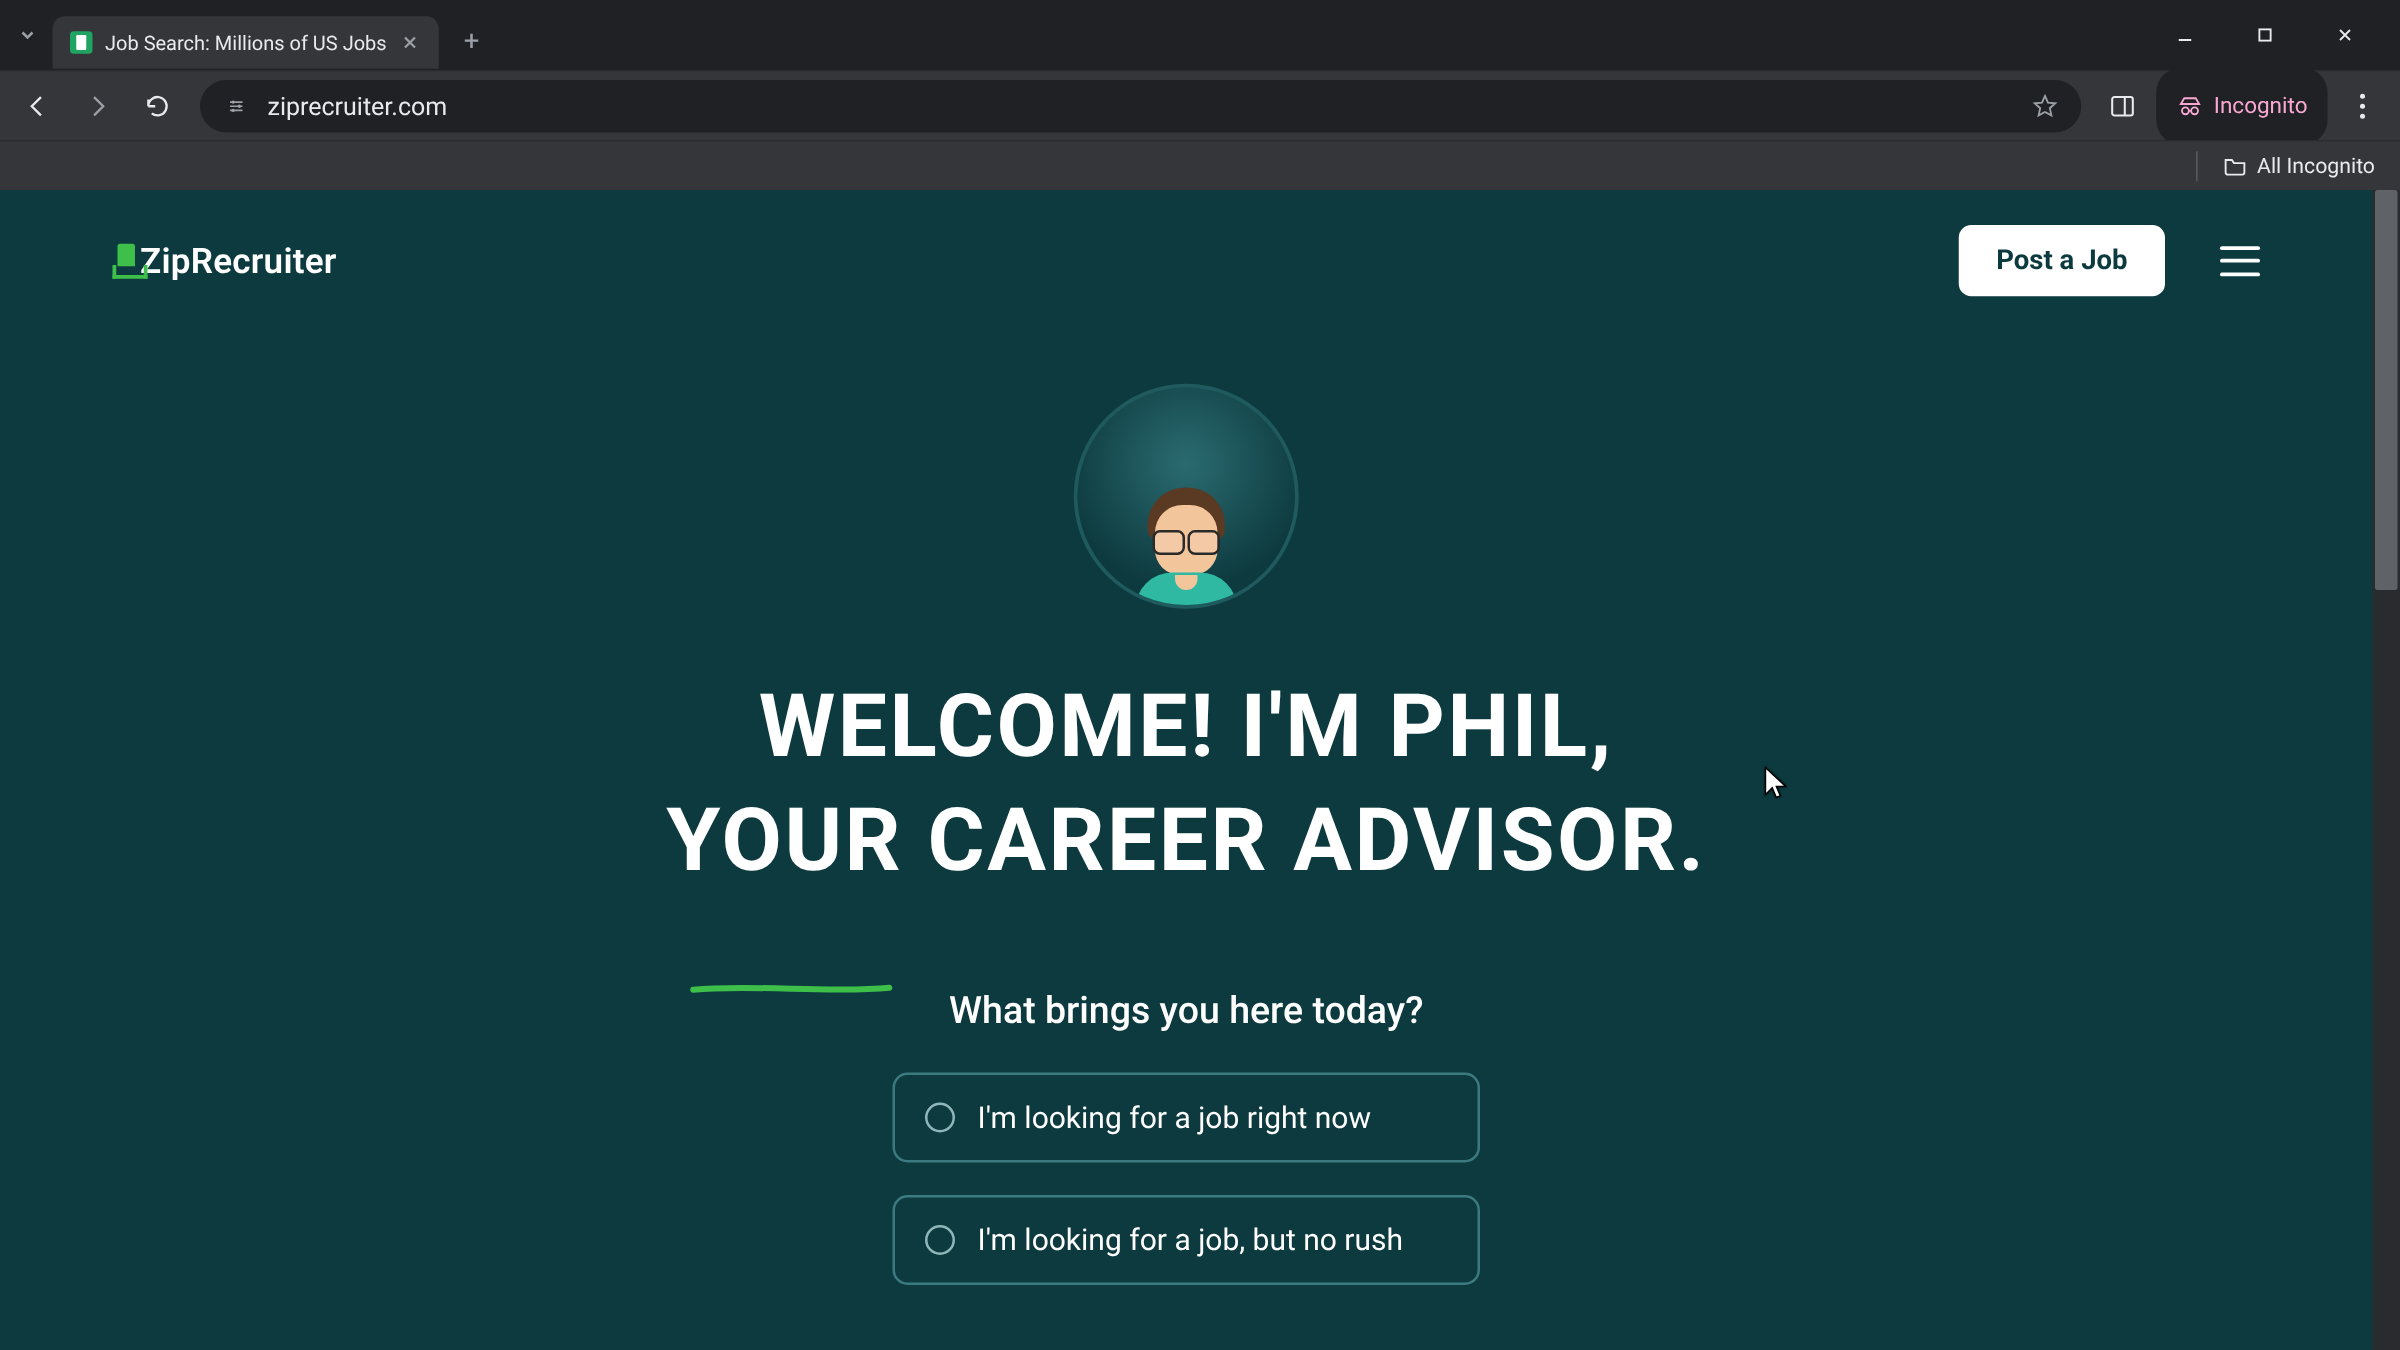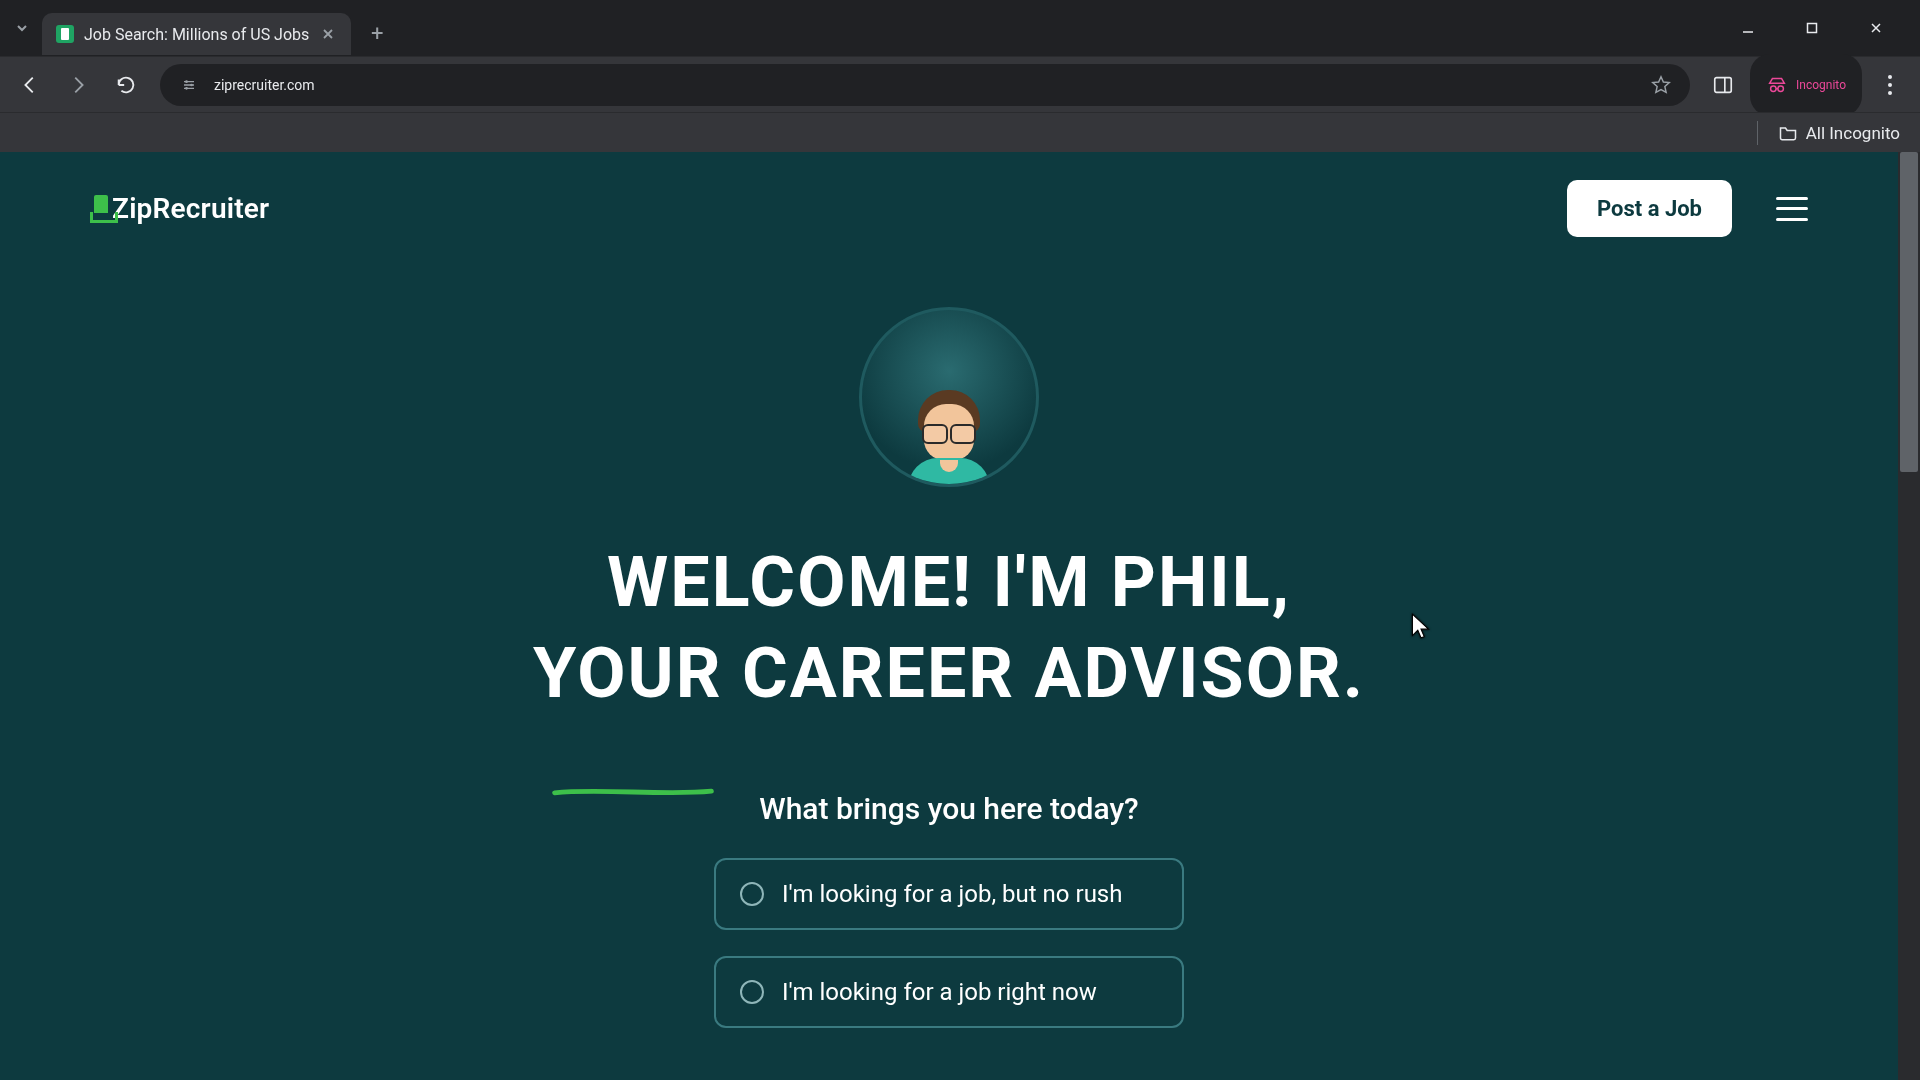--- a/index.html
+++ b/index.html
@@ -16,24 +16,24 @@
 .tab-close { width:18px; height:18px; color:#9aa0a6; cursor:pointer; display:flex; align-items:center; justify-content:center; }
 .new-tab { width:36px; height:36px; display:flex; align-items:center; justify-content:center; color:#9aa0a6; cursor:pointer; margin-left:8px; margin-top:10px; font-size:22px; }
 .window-controls { margin-left:auto; display:flex; gap:24px; padding-right:16px; color:#e8eaed; }
 .window-btn { width:40px; height:40px; display:flex; align-items:center; justify-content:center; cursor:pointer; }
 
 .addr-bar { height:56px; background:#35363a; display:flex; align-items:center; padding:0 10px; gap:8px; border-top:1px solid #2a2b2e; }
 .nav-btn { width:40px; height:40px; display:flex; align-items:center; justify-content:center; color:#9aa0a6; cursor:pointer; border-radius:20px; }
 .nav-btn.enabled { color:#e8eaed; }
 .omnibox { flex:1; height:42px; background:#202124; border-radius:21px; display:flex; align-items:center; padding:0 18px; gap:14px; color:#e8eaed; margin:0 6px; }
 .site-icon { width:22px; height:22px; color:#9aa0a6; display:flex; align-items:center; justify-content:center; }
-.url-text { flex:1; font-size:14px; color:#e8eaed; }
+.url-text { flex:1; font-size:20px; color:#e8eaed; }
 .star-icon { width:22px; height:22px; color:#9aa0a6; cursor:pointer; }
 .panel-icon { width:22px; height:22px; color:#e8eaed; cursor:pointer; margin:0 8px; }
-.incognito-chip { display:flex; align-items:center; gap:8px; background:#202124; border-radius:20px; padding:20px 16px; color:#ec4899; font-size:12px; cursor:pointer; }
+.incognito-chip { display:flex; align-items:center; gap:8px; background:#202124; border-radius:20px; padding:20px 16px; color:#f9a8d4; font-size:18px; cursor:pointer; }
 .menu-dots { width:40px; height:40px; display:flex; align-items:center; justify-content:center; color:#e8eaed; cursor:pointer; }
 
 .bookmarks-bar { height:40px; background:#35363a; display:flex; align-items:center; justify-content:flex-end; padding:0 20px; gap:10px; border-top:1px solid #2a2b2e; }
 .bookmarks-sep { width:1px; height:24px; background:#5f6368; margin-right:10px; }
 .all-bookmarks { display:flex; align-items:center; gap:8px; color:#e8eaed; font-size:17px; cursor:pointer; }
 
 
 .viewport { flex:1; position:relative; background:#0d3a3f; overflow:hidden; }
 .scrollbar { position:absolute; right:0; top:0; width:22px; height:100%; background:#2a2b2e; }
 .scrollbar-thumb { position:absolute; right:2px; top:0; width:18px; height:320px; background:#5f6368; border-radius:2px; }
@@ -220,25 +220,25 @@
                 </svg>
             </span>
           </span><span> CAREER ADVISOR.</span>
         </h1>
 
         <div class="prompt">What brings you here today?</div>
 
         <div class="options">
           <div class="option">
             <span class="radio"></span>
-            <span>I'm looking for a job, but no rush</span>
+            <span>I'm looking for a job right now</span>
           </div>
           <div class="option">
             <span class="radio"></span>
-            <span>I'm looking for a job right now</span>
+            <span>I'm looking for a job, but no rush</span>
           </div>
         </div>
       </div>
 
       <div class="cursor">
         <svg viewBox="0 0 20 28">
             <path d="M2 2l0 20 5-5 3 7 3-1-3-7h7L2 2z" fill="#fff" stroke="#000" stroke-width="1"></path>
           </svg>
       </div>
 

